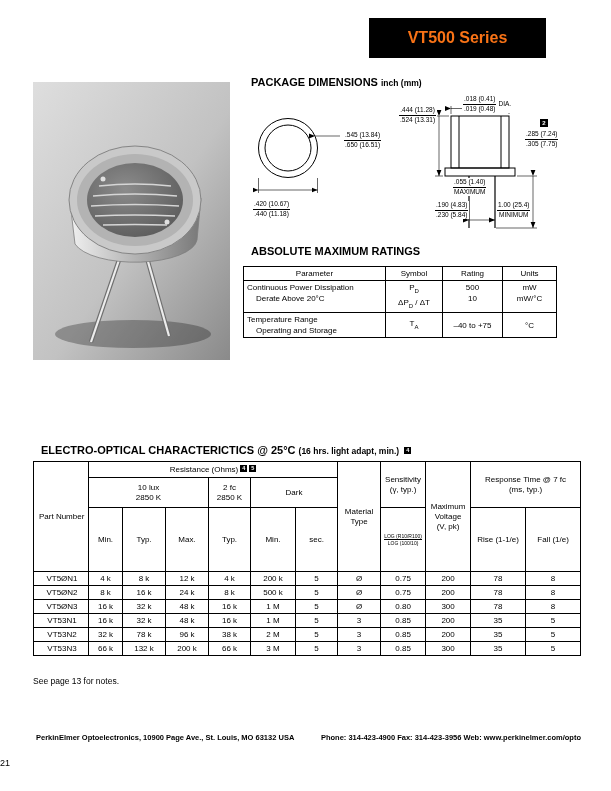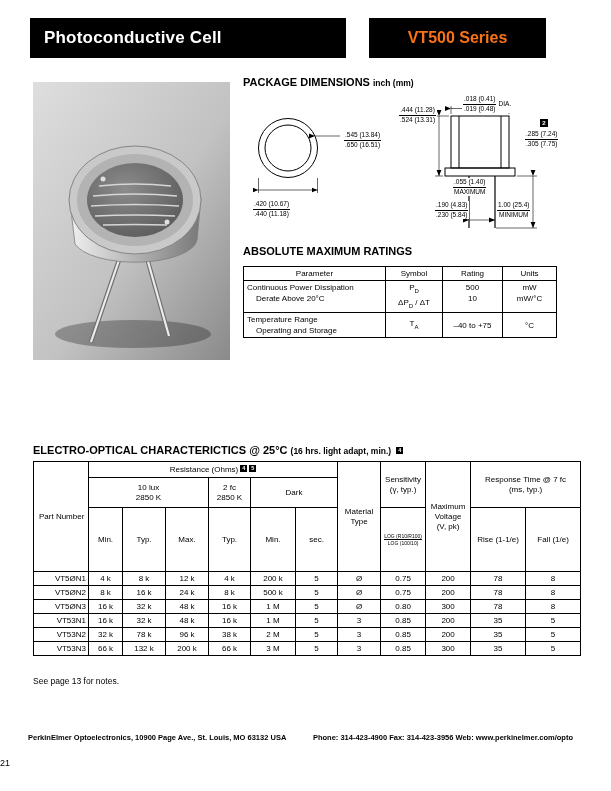--- a/index.html
+++ b/index.html
@@ -12,21 +12,21 @@
               background:#000; display:flex; align-items:center; }
   .hdr-left .t { color:#fff; font-size:17px; font-weight:bold; margin-left:14px; letter-spacing:.2px; }
   .hdr-right { position:absolute; left:369px; top:18px; width:177px; height:40px;
                background:#000; display:flex; align-items:center; justify-content:center; }
   .hdr-right .t { color:#f97316; font-size:16px; font-weight:bold; }
 
   
   .photo { position:absolute; left:33px; top:82px; width:197px; height:278px; }
 
   
-  .sec-heading { position:absolute; font-weight:bold; font-size:11px; white-space:nowrap; }
+  .sec-heading { position:absolute; font-weight:bold; font-size:11px; white-space:nowrap;margin-left:8px; }
   .sec-heading .hsub { font-size:8.5px; }
 
   
   .pkg-drawing { position:absolute; left:243px; top:92px; }
   .dim { position:absolute; font-size:6.5px; line-height:8.5px; text-align:center;
          background:#fff; padding:0 1px; white-space:nowrap; }
   .dim .fr { display:block; border-bottom:1px solid #000; padding:0 1px; }
   .dim .fb { display:block; padding:0 1px; }
   .dim-flex { display:flex; align-items:center; gap:2px; }
   .noteblock { position:absolute; width:8px; height:8px; background:#000; color:#fff;
@@ -39,41 +39,38 @@
   .ratings th { font-weight:normal; text-align:center; height:14px; vertical-align:middle; }
   .ratings .ctr { text-align:center; }
   .ratings .ind { padding-left:9px; }
   sub { font-size:6px; }
 
   
   .eo { position:absolute; left:33px; top:461px; width:548px; border-collapse:collapse;
         table-layout:fixed; font-size:8px; line-height:10px; text-align:center; }
   .eo td { border:1px solid #000; padding:1px 2px; vertical-align:middle; overflow:hidden; }
   .eo .pnh { text-align:left; padding-left:5px; }
-  .eo .pn  { text-align:right; padding-left:4px; }
+  .eo .pn  { text-align:center; padding-left:4px; }
   .eo tr.dr td { height:14px; }
   .formula { font-size:5px; line-height:6.5px; }
   .formula .ff { display:inline-block; border-bottom:1px solid #000; }
   .noteref { display:inline-block; background:#000; color:#fff; font-size:5.5px;
              width:7px; height:7px; line-height:7px; text-align:center;
              margin-left:2px; vertical-align:2px; font-weight:bold; }
 
   .notes { position:absolute; left:33px; top:676px; font-size:8.5px; }
-  .footer { position:absolute; left:28px; top:733px; width:545px; display:flex;
+  .footer { position:absolute; left:36px; top:733px; width:545px; display:flex;
             justify-content:space-between; font-size:7.5px; font-weight:bold; }
   .pageno { position:absolute; left:0; top:758px; width:611px; text-align:left; font-size:9px; }
 </style>
 </head>
 <body>
 
 <div class="page">
 
-  <div class="hdr-left">
-    <span class="t">Photoconductive Cell</span>
-  </div>
   <div class="hdr-right">
     <span class="t">VT500 Series</span>
   </div>
 
   <div class="photo">
     <svg width="197" height="278" viewBox="0 0 197 278">
       <defs>
         <linearGradient id="phbg" x1="0" y1="0" x2="1" y2="1">
           <stop offset="0" stop-color="#dedede"></stop>
             <stop offset="0.55" stop-color="#c2c2c2"></stop>

